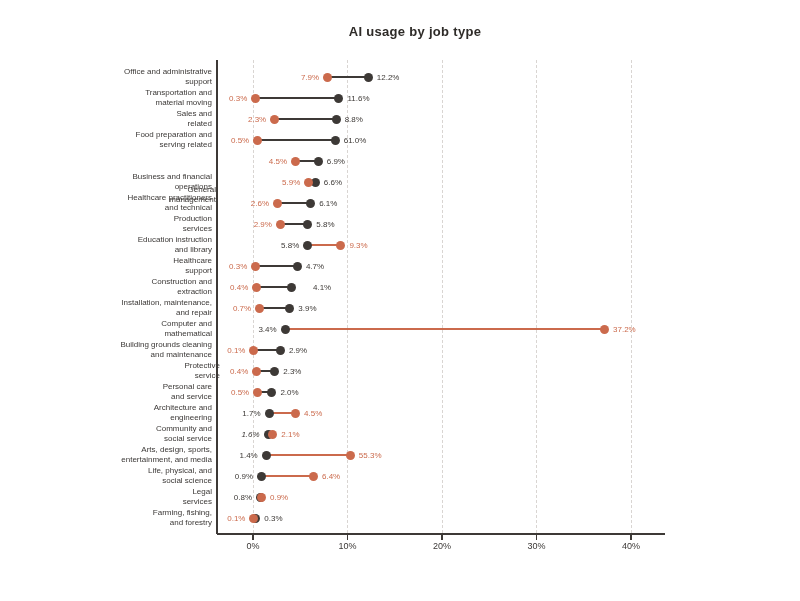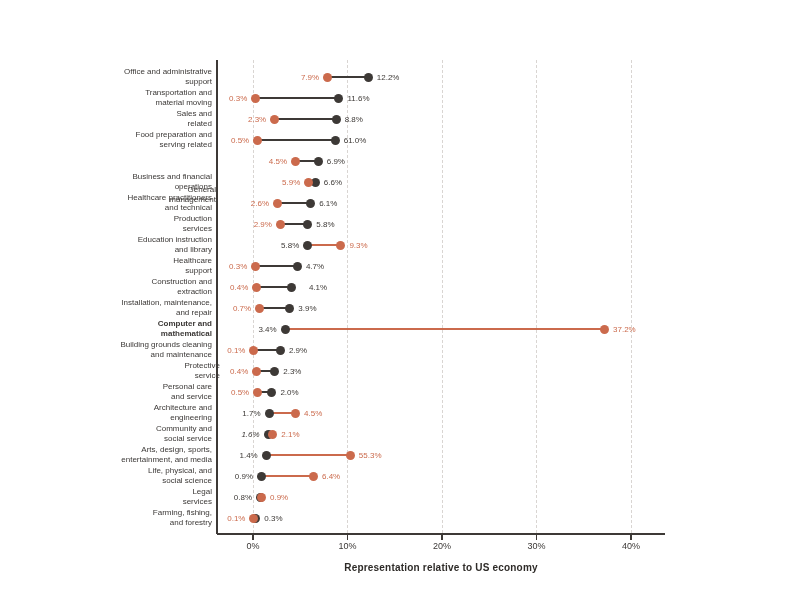--- a/index.html
+++ b/index.html
@@ -23,20 +23,21 @@
   .legend{position:absolute;left:566px;top:426px;width:94px;height:68px;box-sizing:border-box;
     background:#ffffff;border:1px solid #c9c5c1;border-radius:5px;padding:10px 4px 0 12px;}
   .legend-entry{display:flex;align-items:flex-start;margin-bottom:12px;}
   .swatch{width:13px;height:13px;flex:0 0 13px;margin-top:1px;margin-right:7px;}
   .legend-label{font-size:7.5px;line-height:9px;color:#3b3836;white-space:pre-line;}
 </style>
 </head>
 <body>
 
 <div class="figure">
+  <div class="chart-title">AI usage by job type</div>
 
   <div id="plot">
       <div class="gridline" style="left: 252.5px; top: 60px; height: 473px;"></div>
       <div class="gridline" style="left: 347px; top: 60px; height: 473px;"></div>
       <div class="gridline" style="left: 441.5px; top: 60px; height: 473px;"></div>
       <div class="gridline" style="left: 536px; top: 60px; height: 473px;"></div>
       <div class="gridline" style="left: 630.5px; top: 60px; height: 473px;"></div>
       <div class="spine-left" style="left: 216px; top: 60px; height: 474px;"></div>
       <div class="spine-bottom" style="left: 217px; top: 533px; width: 448px;"></div>
       <div class="tick" style="left: 252.25px; top: 534.5px;"></div>
@@ -118,29 +119,29 @@
       <div class="dot" style="left: 292.915px; top: 261.5px; background: rgb(61, 57, 54);"></div>
       <div class="dot" style="left: 251.335px; top: 261.5px; background: rgb(203, 106, 76);"></div>
       <div class="val left" style="left: 203.335px; width: 44px; top: 261.5px; color: rgb(203, 106, 76);">0.3%</div>
       <div class="val" style="left: 305.915px; width: 46px; top: 261.5px; color: rgb(61, 57, 54);">4.7%</div>
       <div class="cat-label" style="left: 40px; width: 172px; top: 277px;">Construction and
 extraction</div>
       <div class="connector" style="left: 256.78px; top: 285.75px; width: 34.965px; background: rgb(61, 57, 54);"></div>
       <div class="dot" style="left: 287.245px; top: 282.5px; background: rgb(61, 57, 54);"></div>
       <div class="dot" style="left: 252.28px; top: 282.5px; background: rgb(203, 106, 76);"></div>
       <div class="val left" style="left: 204.28px; width: 44px; top: 282.5px; color: rgb(203, 106, 76);">0.4%</div>
-      <div class="val" style="left: 295px; width: 46px; top: 282.5px; color: rgb(61, 57, 54); text-align: center;">4.1%</div>
+      <div class="val" style="left: 313px; width: 46px; top: 282.5px; color: rgb(61, 57, 54);">4.1%</div>
       <div class="cat-label" style="left: 40px; width: 172px; top: 298px;">Installation, maintenance,
 and repair</div>
       <div class="connector" style="left: 259.615px; top: 306.75px; width: 30.24px; background: rgb(61, 57, 54);"></div>
       <div class="dot" style="left: 285.355px; top: 303.5px; background: rgb(61, 57, 54);"></div>
       <div class="dot" style="left: 255.115px; top: 303.5px; background: rgb(203, 106, 76);"></div>
       <div class="val left" style="left: 207.115px; width: 44px; top: 303.5px; color: rgb(203, 106, 76);">0.7%</div>
       <div class="val" style="left: 298.355px; width: 46px; top: 303.5px; color: rgb(61, 57, 54);">3.9%</div>
-      <div class="cat-label" style="left: 40px; width: 172px; top: 319px; font-weight: bold;">Computer and
+      <div class="cat-label" style="left: 40px; width: 172px; top: 319px;">Computer and
 mathematical</div>
       <div class="connector" style="left: 285.13px; top: 327.75px; width: 319.41px; background: rgb(203, 106, 76);"></div>
       <div class="dot" style="left: 280.63px; top: 324.5px; background: rgb(61, 57, 54);"></div>
       <div class="dot" style="left: 600.04px; top: 324.5px; background: rgb(203, 106, 76);"></div>
       <div class="val left" style="left: 232.63px; width: 44px; top: 324.5px; color: rgb(61, 57, 54);">3.4%</div>
       <div class="val" style="left: 613.04px; width: 46px; top: 324.5px; color: rgb(203, 106, 76);">37.2%</div>
       <div class="cat-label" style="left: 40px; width: 172px; top: 340px;">Building grounds cleaning
 and maintenance</div>
       <div class="connector" style="left: 253.945px; top: 348.75px; width: 26.46px; background: rgb(61, 57, 54);"></div>
       <div class="dot" style="left: 275.905px; top: 345.5px; background: rgb(61, 57, 54);"></div>
@@ -198,15 +199,14 @@
       <div class="val" style="left: 270.005px; width: 46px; top: 492.5px; color: rgb(203, 106, 76);">0.9%</div>
       <div class="cat-label" style="left: 40px; width: 172px; top: 508px;">Farming, fishing,
 and forestry</div>
       <div class="connector" style="left: 253.945px; top: 516.75px; width: 1.89px; background: rgb(61, 57, 54);"></div>
       <div class="dot" style="left: 251.335px; top: 513.5px; background: rgb(61, 57, 54);"></div>
       <div class="dot" style="left: 249.445px; top: 513.5px; background: rgb(203, 106, 76);"></div>
       <div class="val left" style="left: 201.445px; width: 44px; top: 513.5px; color: rgb(203, 106, 76);">0.1%</div>
       <div class="val" style="left: 264.335px; width: 46px; top: 513.5px; color: rgb(61, 57, 54);">0.3%</div>
     </div>
 
-  <div class="x-axis-label">Representation relative to US economy</div>
 
 </div>
 
 </body></html>

